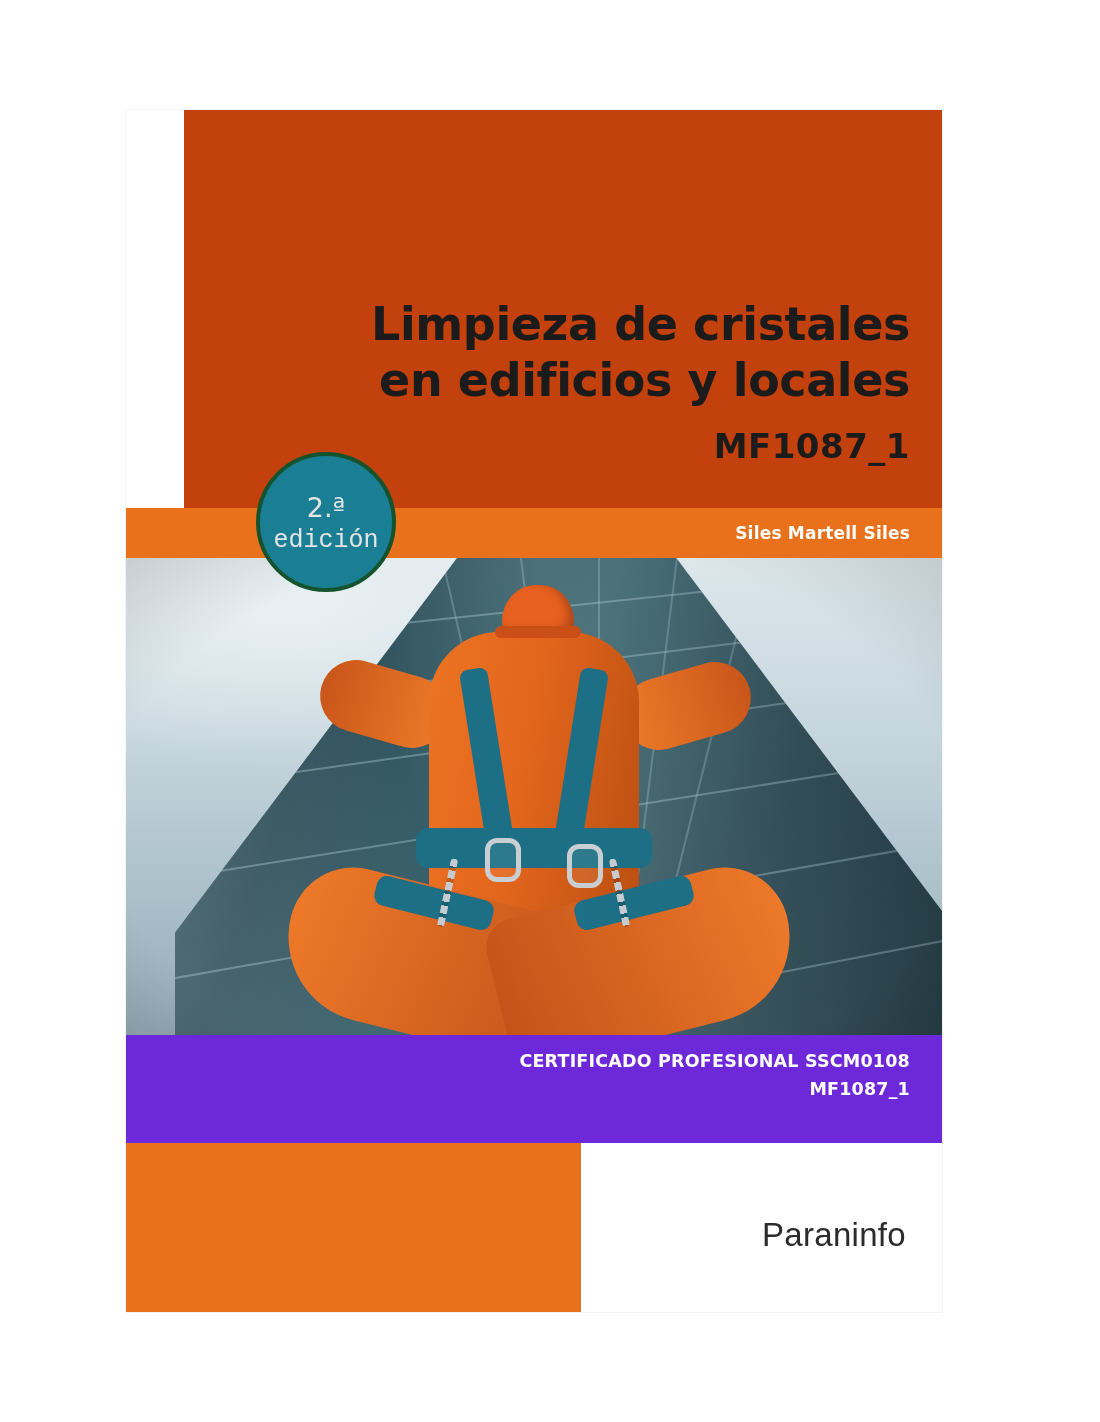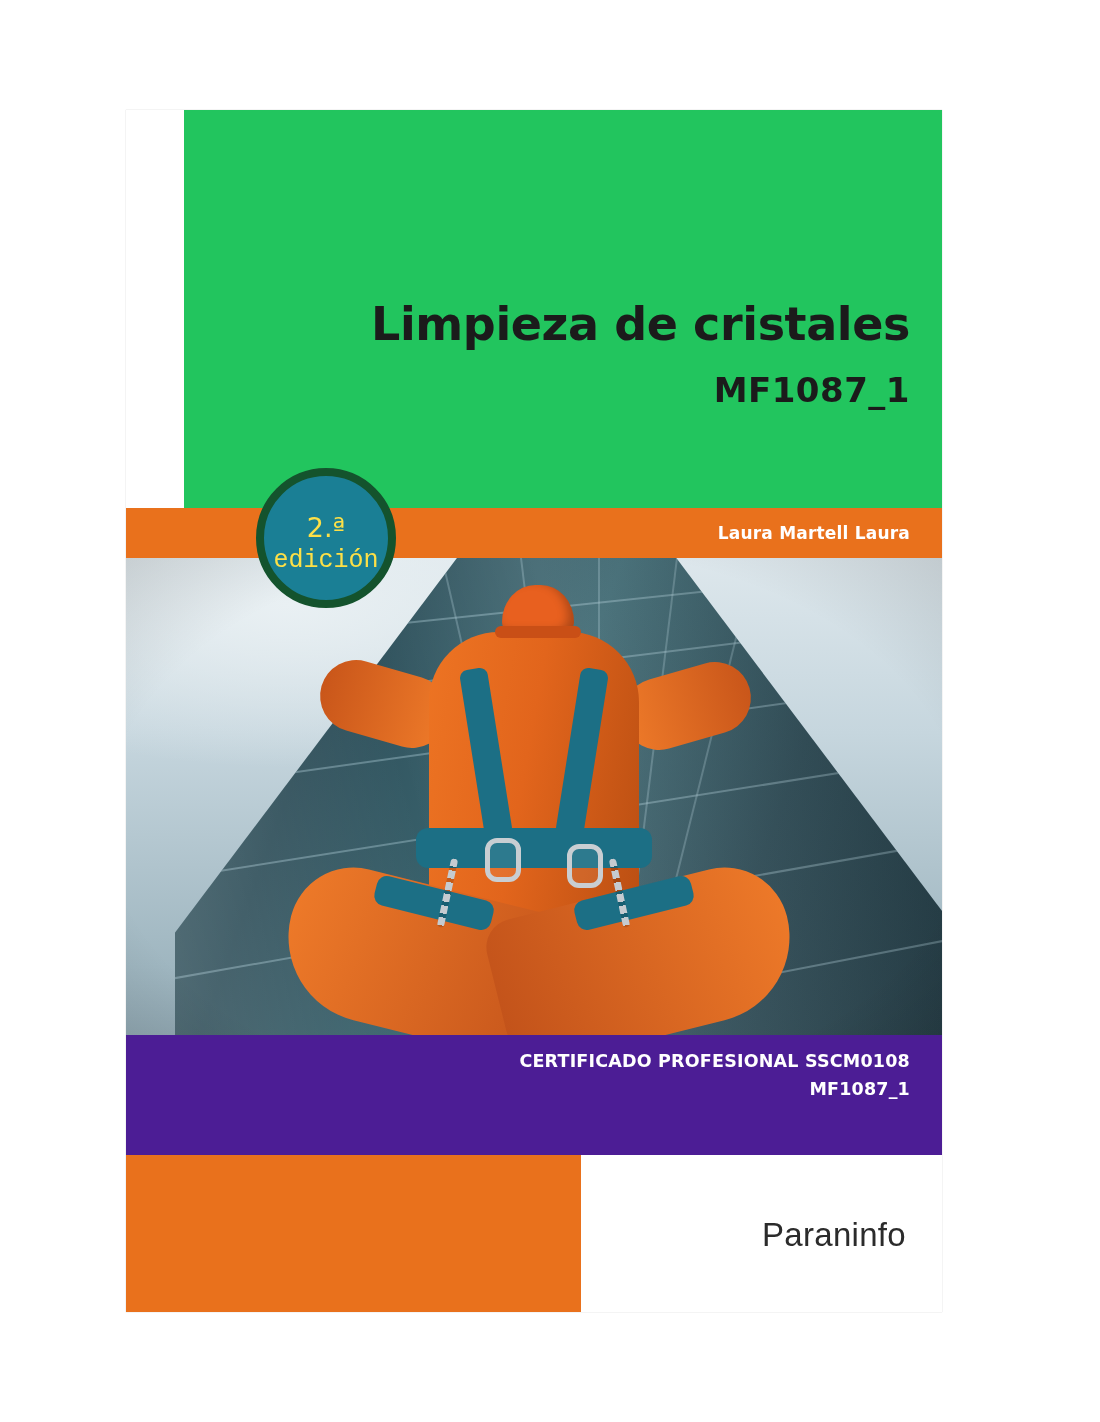--- a/index.html
+++ b/index.html
@@ -53,21 +53,21 @@
     background: #ffffff;
   }
 
   
   .title-area {
     position: absolute;
     left: 58px;
     top: 0;
     right: 0;
     height: 398px;
-    background: #22c55e;
+    background: #c2410c;
   }
   .title-block {
     position: absolute;
     right: 32px;
     top: 186px;
     text-align: right;
     width: 700px;
   }
   .book-title {
     font-family: "DejaVu Sans", sans-serif;
@@ -105,27 +105,27 @@
     font-weight: bold;
     font-size: 17px;
     color: #ffffff;
     letter-spacing: 0.2px;
   }
 
   
   .edition-badge {
     position: absolute;
     left: 130px;
-    top: 358px;
+    top: 342px;
     width: 140px;
     height: 140px;
     border-radius: 50%;
     background: #1A7F95;
-    border: 8px solid #14532d;
-    color: #fde047;
+    border: 4px solid #14532d;
+    color: #e5e5e5;
     z-index: 6;
     box-sizing: border-box;
   }
   .edition-badge .ed-1 {
     position: absolute;
     left: 0; right: 0;
     top: 36px;
     text-align: center;
     font-family: "DejaVu Sans", sans-serif;
     font-size: 27px;
@@ -352,22 +352,22 @@
     inset: 0;
     background: radial-gradient(ellipse 95% 85% at 50% 45%, rgba(0,0,0,0) 55%, rgba(0,0,0,0.28) 100%);
   }
 
   
   .cert-band {
     position: absolute;
     left: 0;
     top: 925px;
     width: 100%;
-    height: 120px;
-    background: #4c1d95;
+    height: 108px;
+    background: #6d28d9;
     z-index: 5;
   }
   .cert-lines {
     position: absolute;
     right: 32px;
     top: 12px;
     text-align: right;
     color: #ffffff;
   }
   .cert-line {
@@ -413,27 +413,28 @@
 
   <div class="cover">
 
     <div class="spine-band"></div>
     <div class="spine-band-top"></div>
 
     <div class="title-area">
       <div class="title-block">
         <h1 class="book-title">
           <span>Limpieza de cristales</span><br>
+          <span>en edificios y locales</span>
         </h1>
         <div class="book-code">MF1087_1</div>
       </div>
     </div>
 
     <div class="author-band">
-      <div class="author-name">Laura Martell Laura</div>
+      <div class="author-name">Siles Martell Siles</div>
     </div>
 
     <div class="edition-badge">
       <div class="ed-1">2.ª</div>
       <div class="ed-2">edición</div>
     </div>
 
     <div class="photo">
       <div class="sky"></div>
 

